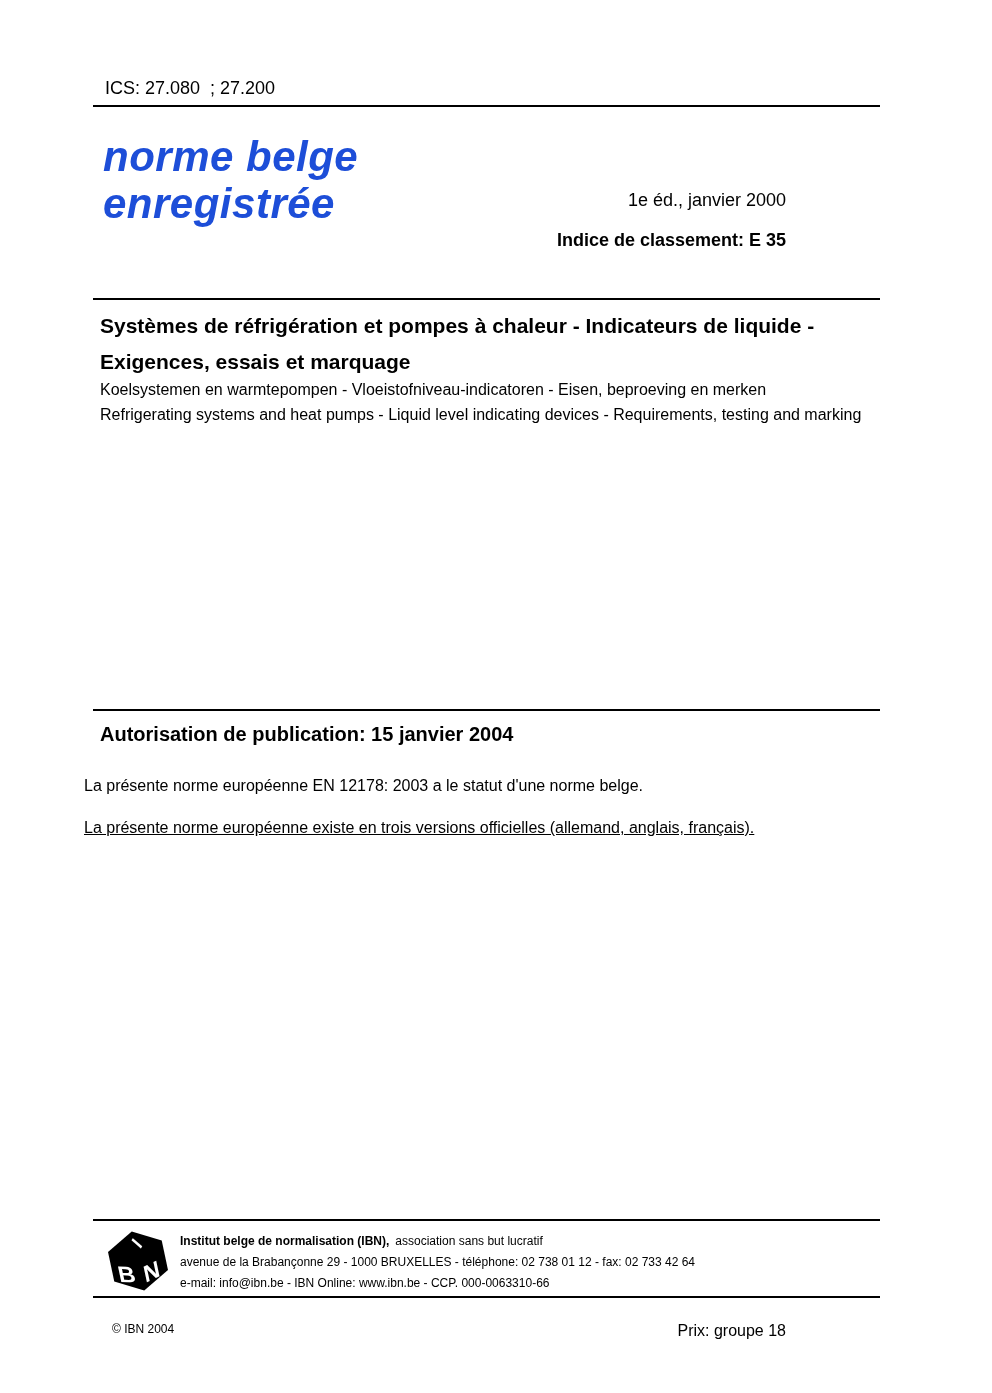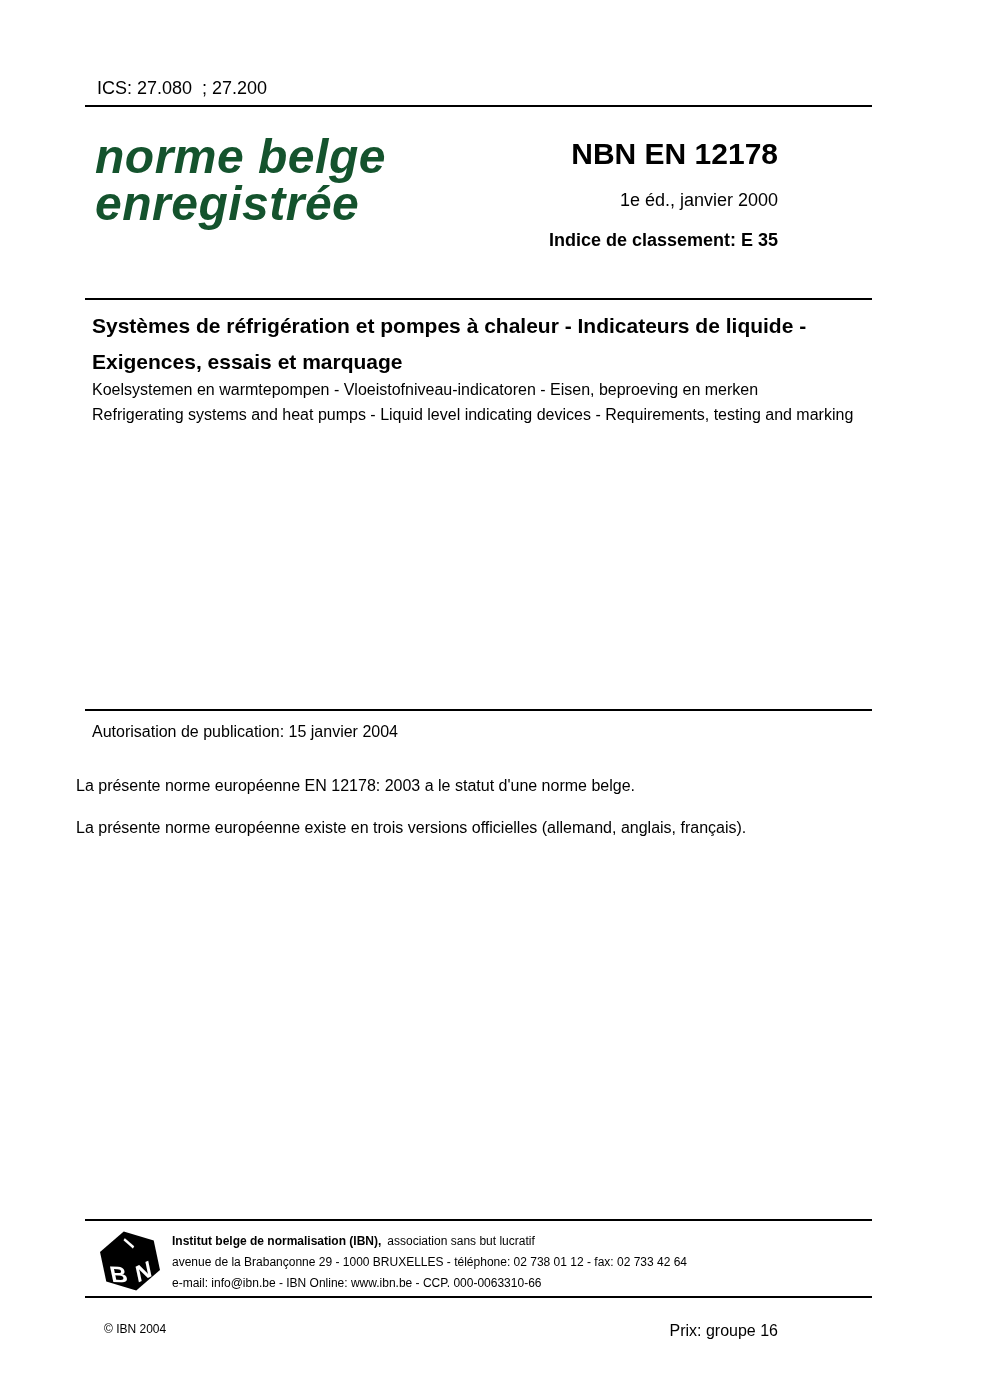--- a/index.html
+++ b/index.html
@@ -8,43 +8,44 @@
     background: #ffffff;
   }
   .page {
     position: relative;
     width: 872px;
     height: 1393px;
     background: #ffffff;
     font-family: "Liberation Sans", sans-serif;
     color: #000000;
     overflow: hidden;
+    margin-left: 8px;
   }
   .abs { position: absolute; }
   .hr {
     position: absolute;
     left: 85px;
     width: 820px;
     height: 2px;
     background: #000000;
   }
   .ics {
     left: 97px;
     top: 78px;
     font-size: 18px;
     white-space: pre;
   }
   .doc-type {
     left: 95px;
     top: 133px;
-    font-size: 48px;
+    font-size: 42px;
     line-height: 47px;
     font-weight: bold;
     font-style: italic;
-    color: #14532d;
+    color: #1d4ed8;
     letter-spacing: 0.5px;
   }
   .code {
     right: 94px;
     top: 137px;
     font-size: 30px;
     font-weight: bold;
     text-align: right;
   }
   .edition {
@@ -71,30 +72,30 @@
   .subtitle {
     left: 92px;
     width: 830px;
     font-size: 16px;
   }
   .subtitle-nl { top: 381px; }
   .subtitle-en { top: 406px; }
   .auth {
     left: 92px;
     top: 723px;
-    font-size: 16px;
-    font-weight: normal;
+    font-size: 20px;
+    font-weight: bold;
   }
   .para {
     left: 76px;
     width: 830px;
     font-size: 16px;
   }
   .para1 { top: 777px; }
-  .para2 { top: 819px; }
+  .para2 { top: 819px; text-decoration: underline; }
   .logo {
     left: 98px;
     top: 1230px;
   }
   .publisher {
     left: 172px;
     top: 1231px;
     width: 740px;
     font-size: 12px;
     line-height: 21px;
@@ -119,21 +120,20 @@
 <div class="page">
 
   <div class="abs ics">ICS: 27.080  ; 27.200</div>
   <div class="hr" style="top:105px;"></div>
 
   <div class="abs doc-type">
     <div>norme belge</div>
     <div>enregistrée</div>
   </div>
 
-  <div class="abs code">NBN EN 12178</div>
   <div class="abs edition">1e éd., janvier 2000</div>
   <div class="abs classification">Indice de classement: E 35</div>
 
   <div class="hr" style="top:298px;"></div>
   <div class="abs title">
     <div>Systèmes de réfrigération et pompes à chaleur - Indicateurs de liquide -</div>
     <div>Exigences, essais et marquage</div>
   </div>
   <div class="abs subtitle subtitle-nl">Koelsystemen en warmtepompen - Vloeistofniveau-indicatoren - Eisen, beproeving en merken</div>
   <div class="abs subtitle subtitle-en">Refrigerating systems and heat pumps - Liquid level indicating devices - Requirements, testing and marking</div>
@@ -158,15 +158,15 @@
     <div>
       <span class="bold">Institut belge de normalisation (IBN),</span><span class="suffix">association sans but lucratif</span>
     </div>
     <div>avenue de la Brabançonne 29 - 1000 BRUXELLES - téléphone: 02 738 01 12 - fax: 02 733 42 64</div>
     <div>e-mail: info@ibn.be  - IBN Online: www.ibn.be - CCP. 000-0063310-66</div>
   </div>
 
   <div class="hr" style="top:1296px;"></div>
 
   <div class="abs copyright">© IBN 2004</div>
-  <div class="abs price">Prix: groupe 16</div>
+  <div class="abs price">Prix: groupe 18</div>
 
 </div>
 
 </body></html>

